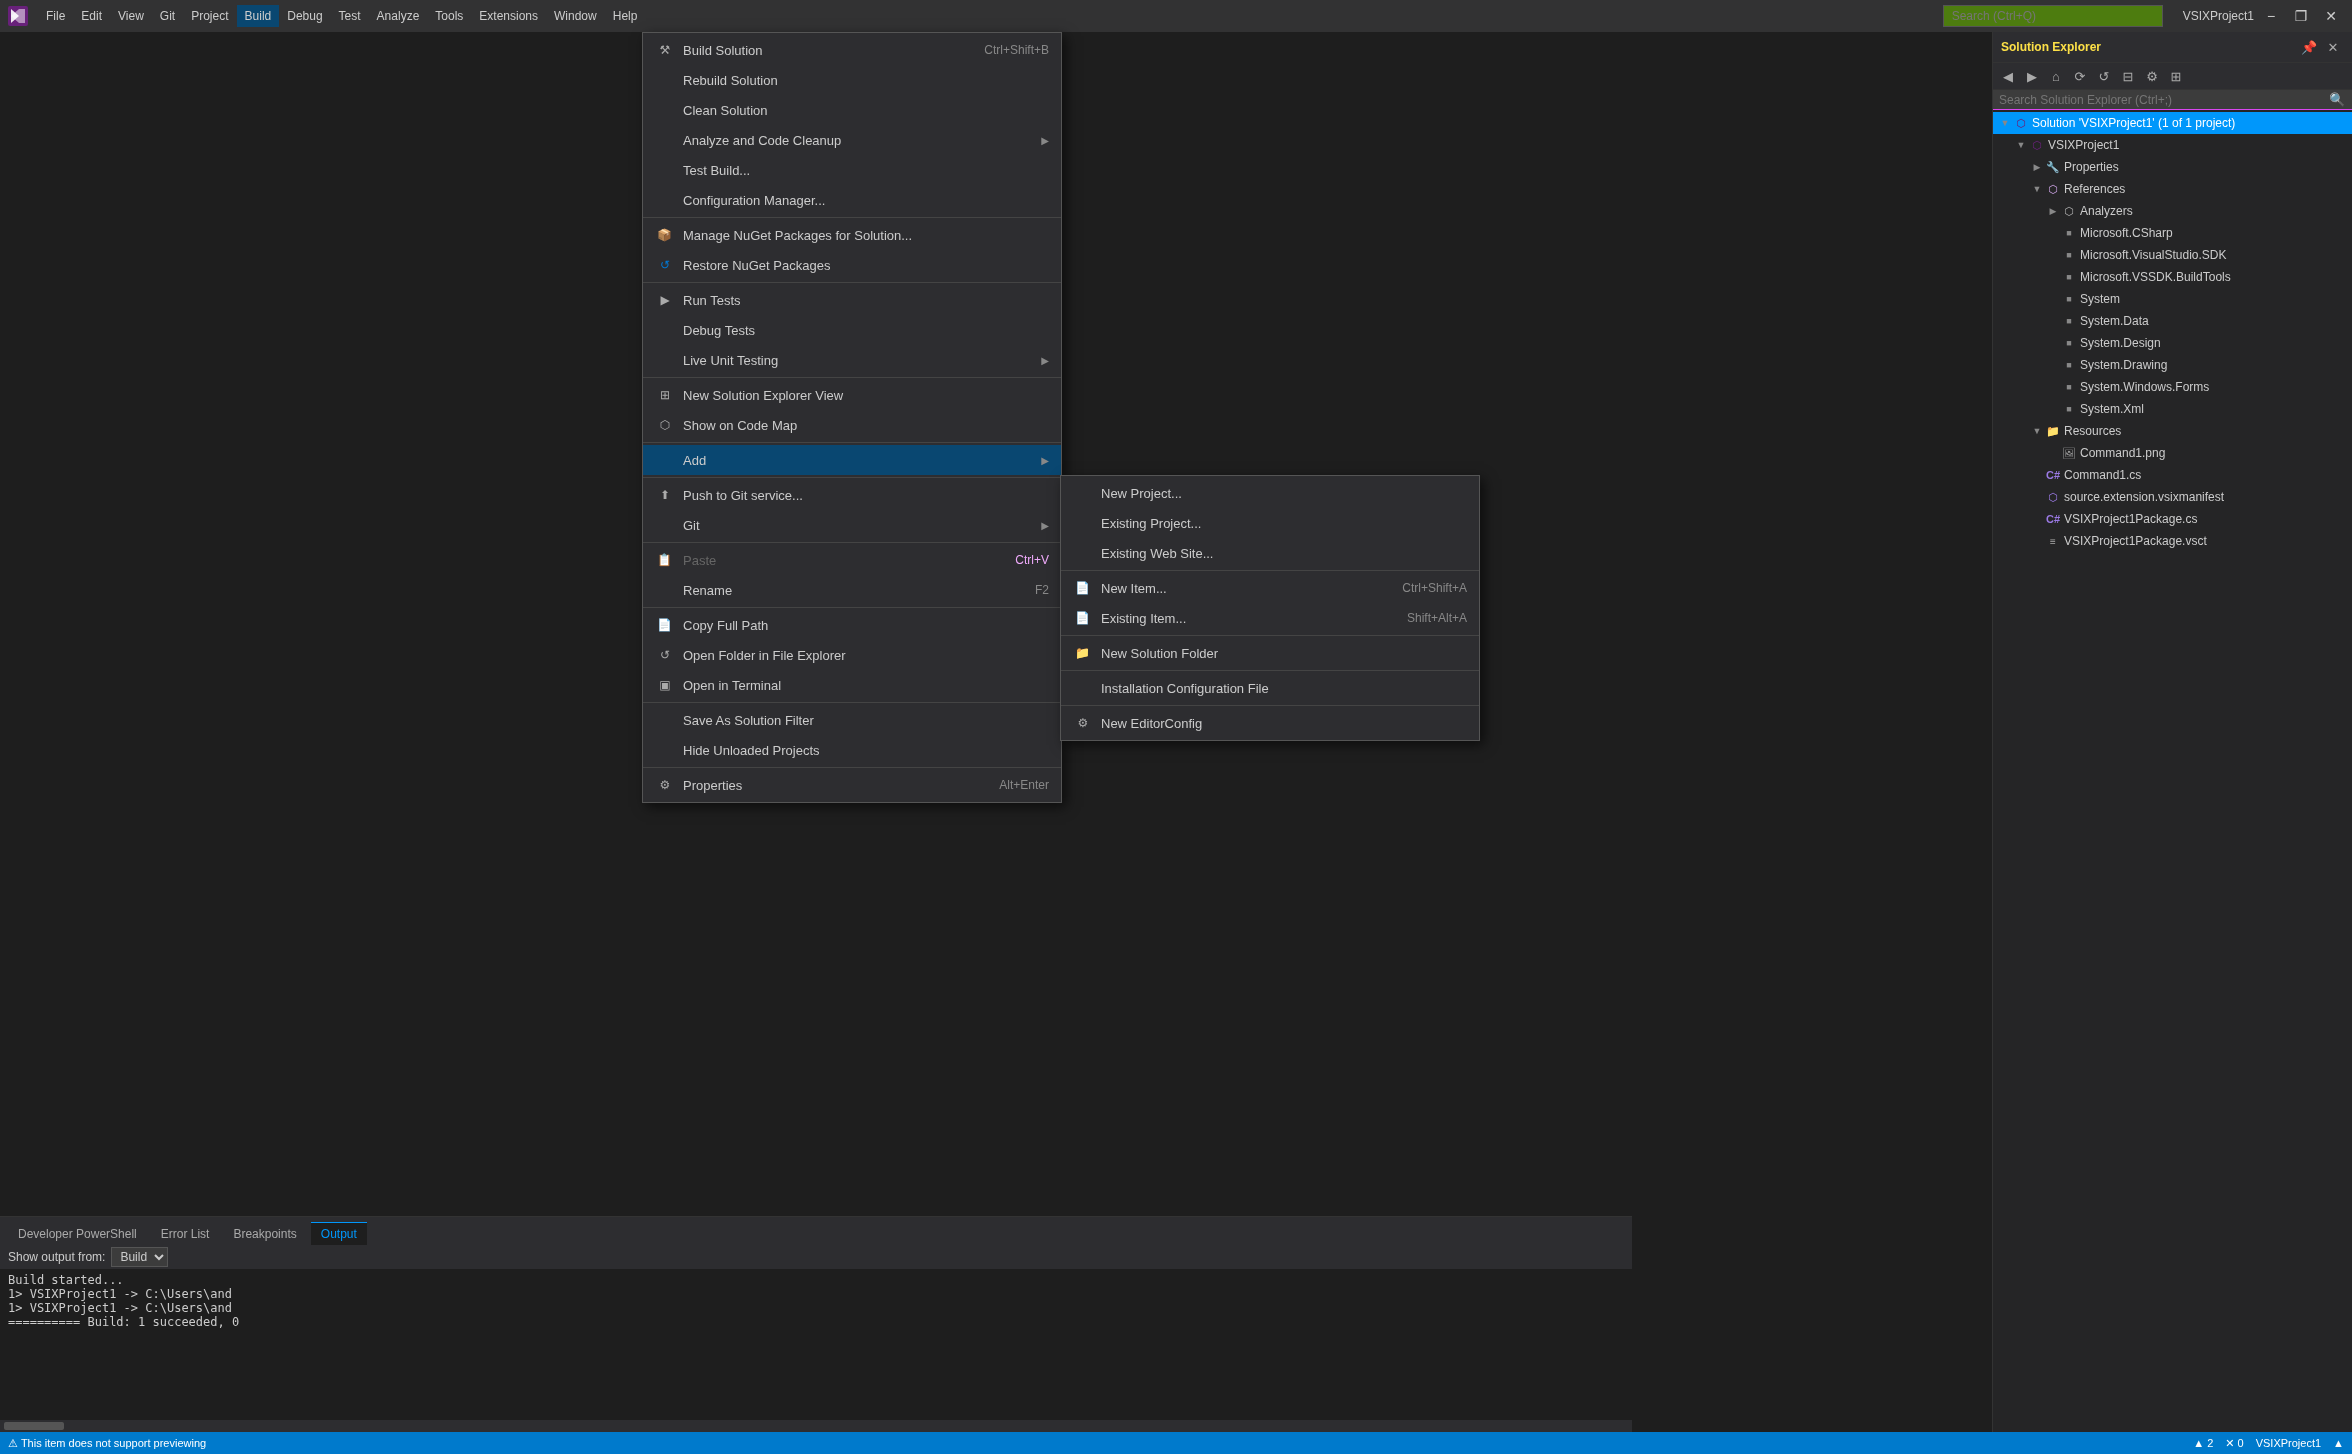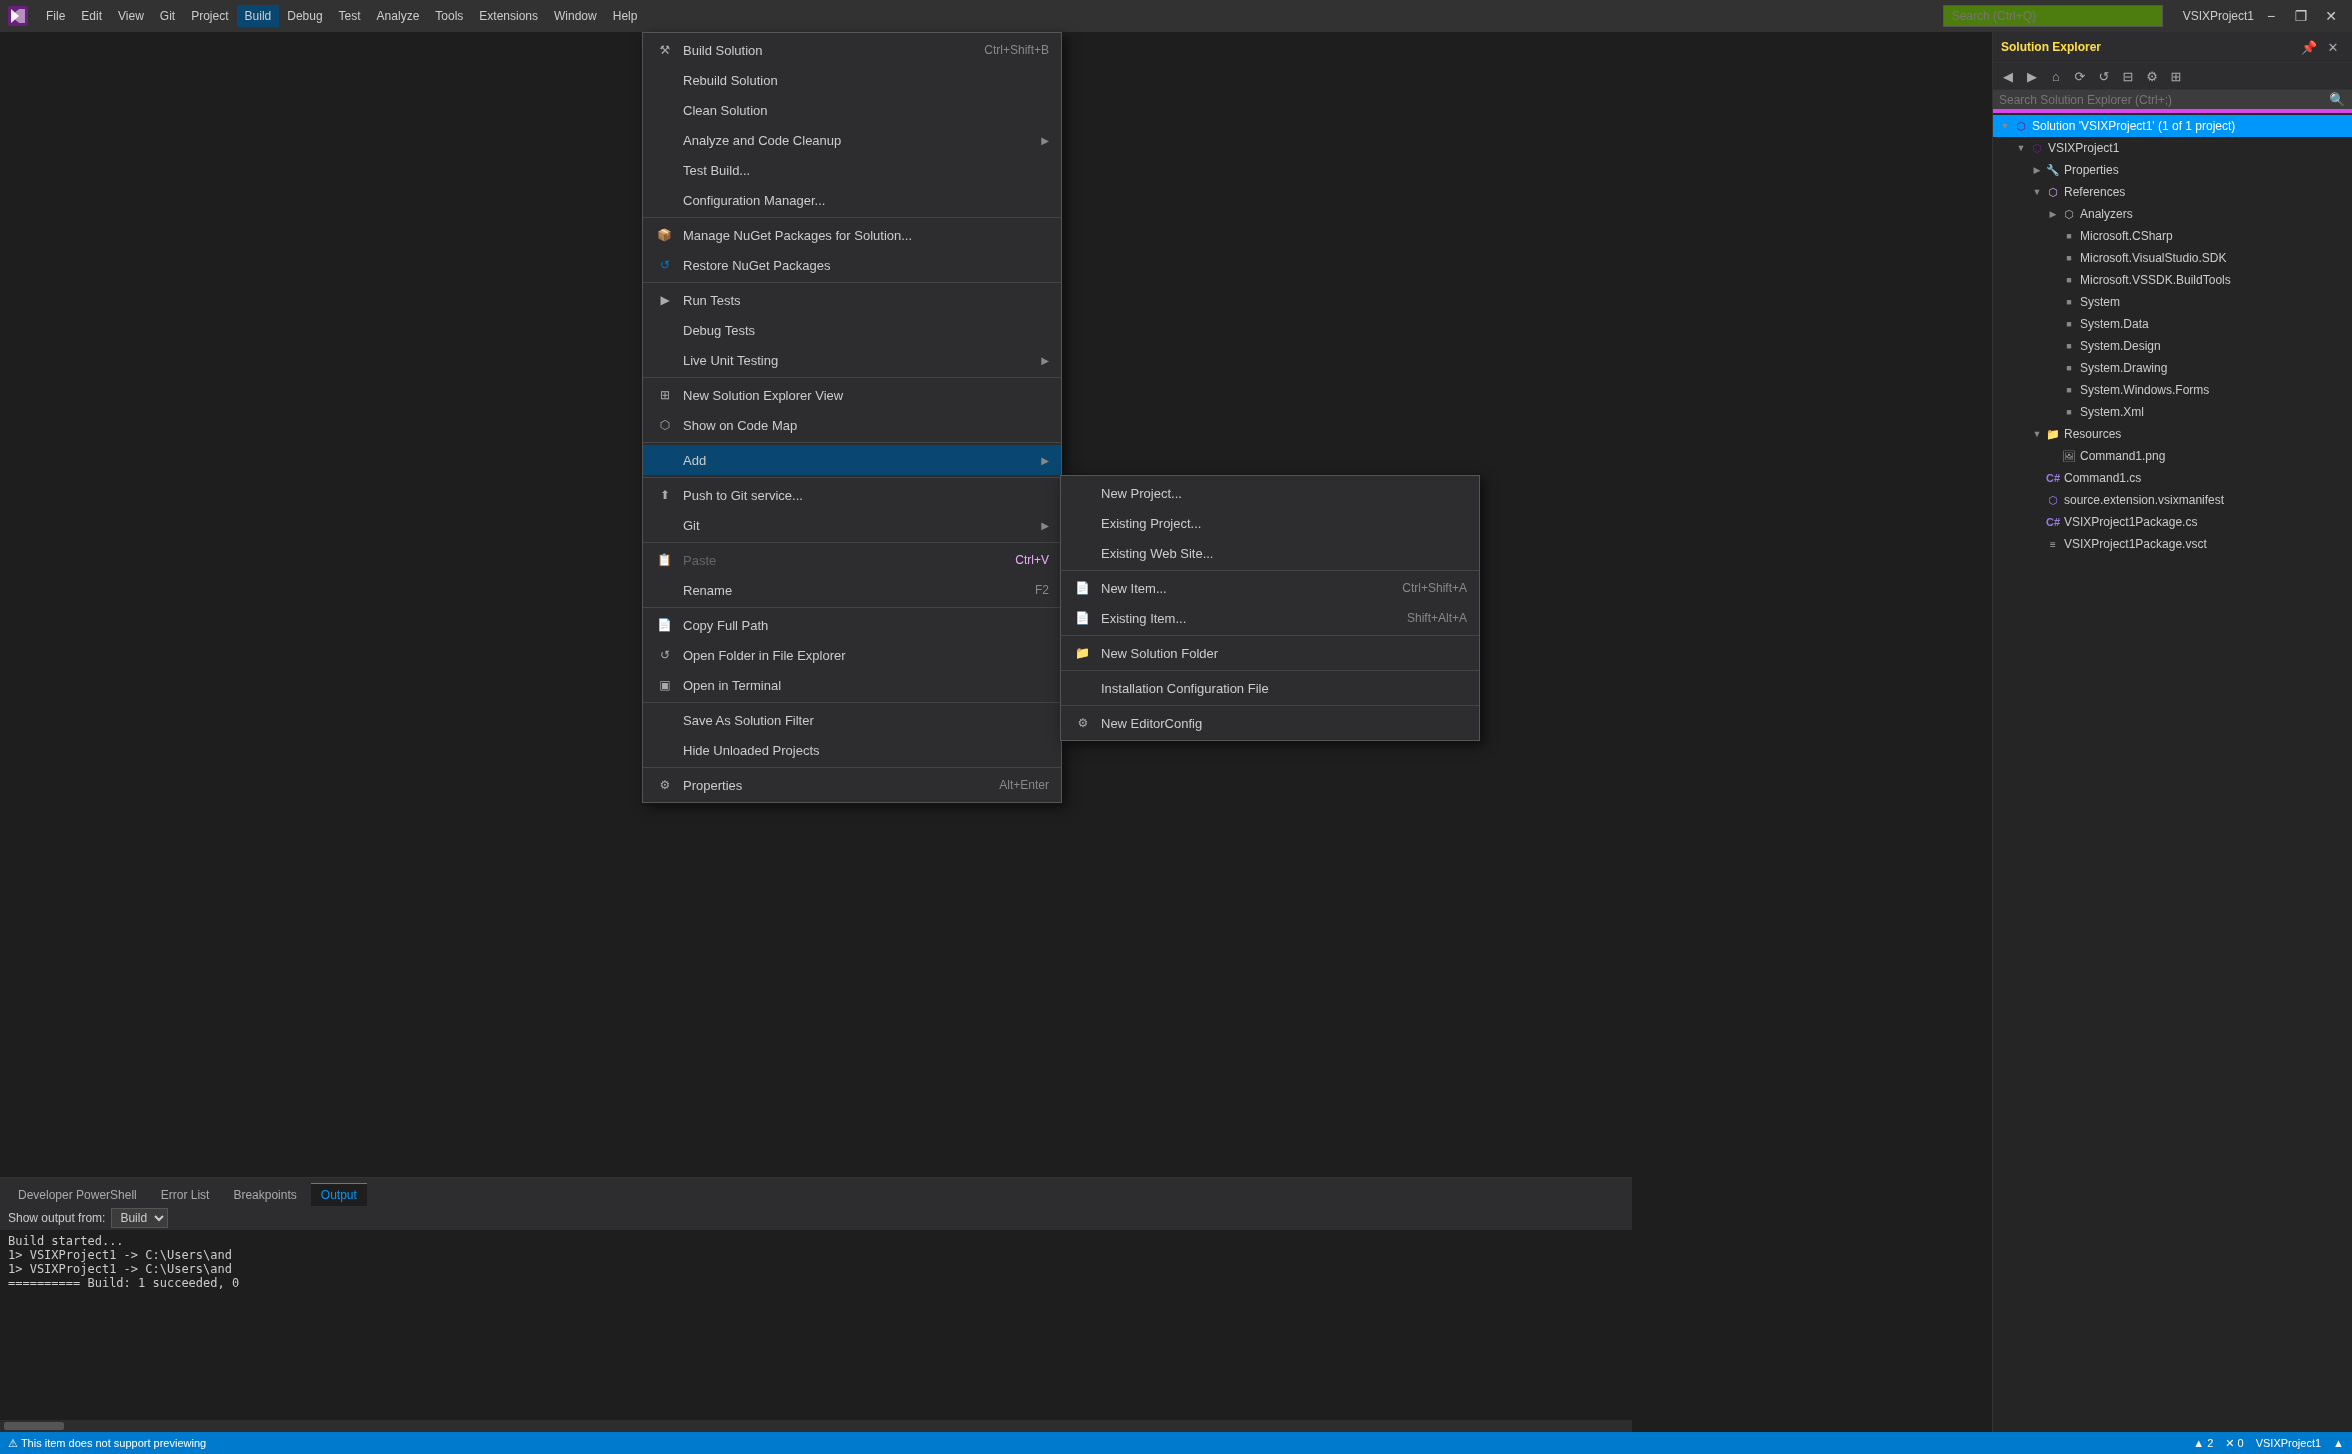--- a/index.html
+++ b/index.html
@@ -73,21 +73,21 @@
       background: #1e1e1e;
       position: relative;
     }
 
     
     #output-panel {
       position: absolute;
       bottom: 0;
       left: 0;
       right: 360px;
-      height: 255px;
+      height: 216px;
       background: #1e1e1e;
       border-top: 1px solid #333;
     }
     #output-tabs {
       display: flex;
       background: #2d2d30;
       height: 28px;
       align-items: flex-end;
       padding: 0 8px;
       gap: 4px;
@@ -173,21 +173,21 @@
     .se-tool-btn {
       width: 22px; height: 22px;
       display: flex; align-items: center; justify-content: center;
       color: #aaa; cursor: pointer; font-size: 13px;
       border-radius: 2px;
     }
     #se-search {
       padding: 2px 6px;
       background: #3c3c3c;
       border: none;
-      border-bottom: 4px solid #d946ef;
+      border-bottom: 1px solid #d946ef;
       display: flex;
       align-items: center;
       gap: 4px;
     }
     #se-search input {
       flex: 1;
       background: transparent;
       border: none;
       color: #ccc;
       font-size: 12px;

